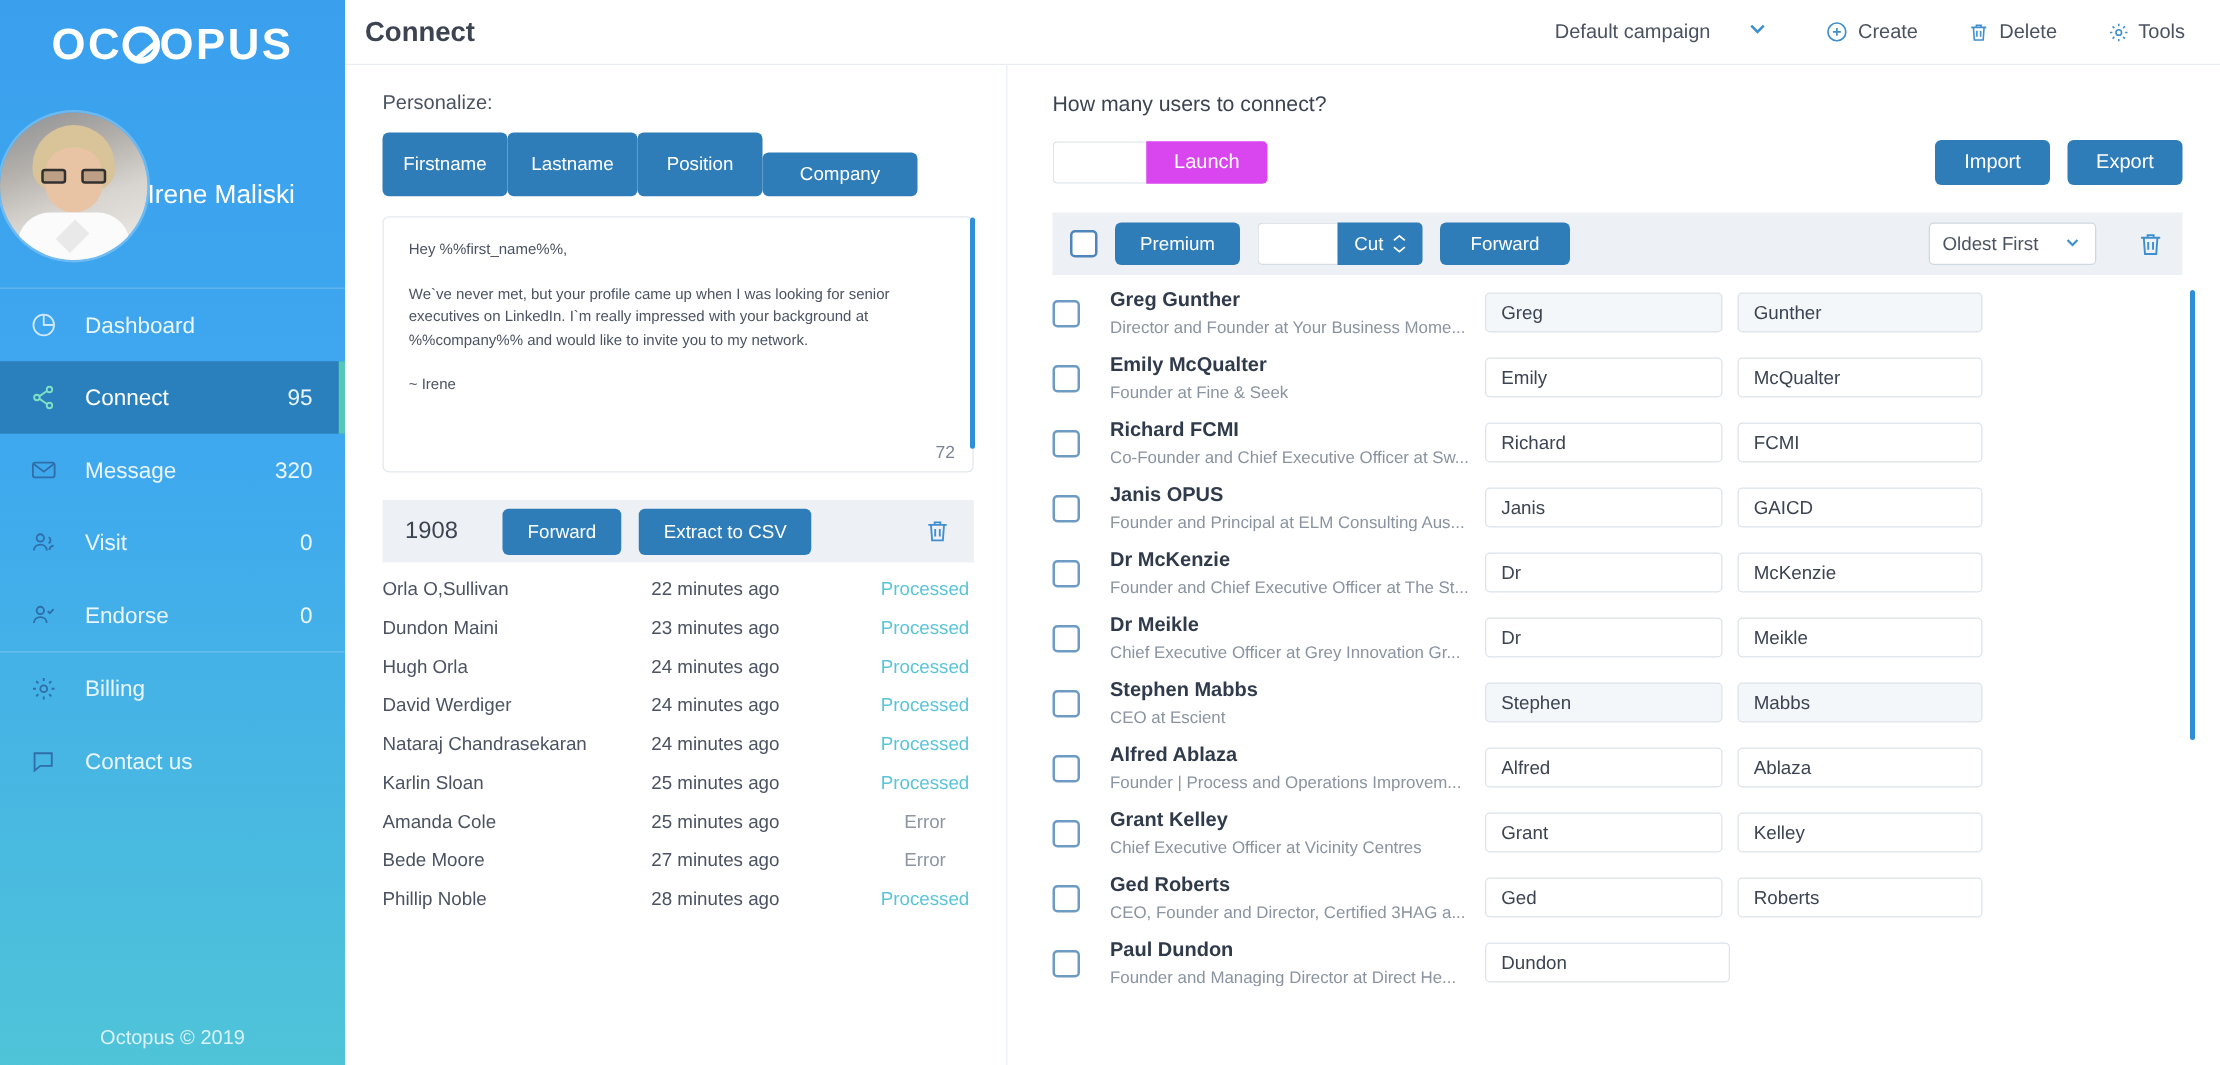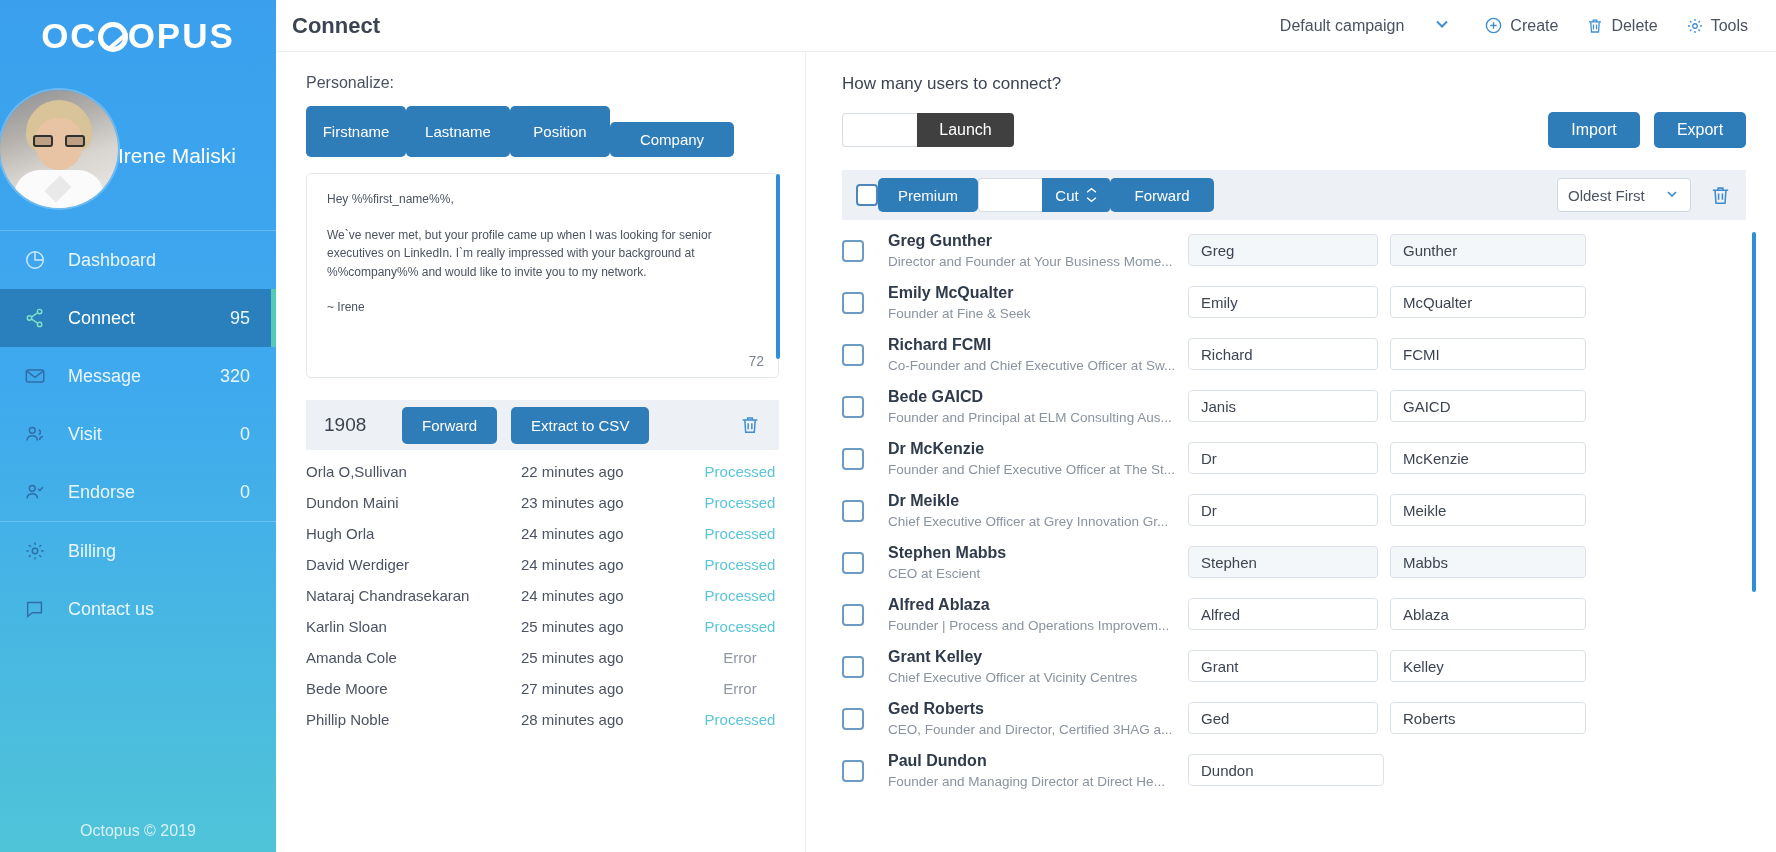--- a/index.html
+++ b/index.html
@@ -68,21 +68,21 @@
     font-size: 16px; color: rgba(255,255,255,.78);
   }
 
   
   .main { flex: 1; height: 852px; display: flex; flex-direction: column; background: #fff; }
   .topbar {
     height: 52px; flex: 0 0 52px; display: flex; align-items: center;
     border-bottom: 1px solid #e9edf2; background: #fff;
   }
   .page-title { font-size: 22px; color: #3c4452; font-weight: 600; padding-left: 16px; }
-  .topbar-right { margin-left: auto; display: flex; align-items: center; padding-right: 14px; gap: 0; }
+  .topbar-right { margin-left: auto; display: flex; align-items: center; padding-right: 14px; gap: 12px; }
   .campaign-sel { display:flex; align-items:center; font-size:16px; color:#4a5261; cursor:pointer; }
   .campaign-sel .chev { margin: 0 18px 0 28px; color:#3e8ed0; }
   .tb-btn { display:flex; align-items:center; gap:7px; font-size:16px; color:#4a5261;
     padding: 0 14px; cursor:pointer; }
   .tb-btn svg { display:block; }
 
   .content { flex: 1; display: flex; min-height: 0; }
 
   
   .left-col { width: 530px; flex: 0 0 530px; border-right: 1px solid #e9edf2; display:flex; flex-direction:column; min-height:0; }
@@ -128,30 +128,30 @@
   .right-col { flex: 1; display:flex; flex-direction:column; min-height:0; position:relative; }
   .rc-head { padding: 22px 30px 0 36px; }
   .rc-question { font-size: 17px; color: #3c4452; }
   .rc-controls { display:flex; align-items:center; margin-top: 18px; }
   .launch-group { display:flex; }
   .launch-input {
     width: 75px; height: 34px; border:1px solid #d7dde4; border-right:none;
     border-radius:4px 0 0 4px; outline:none; font-size:15px; padding: 0 8px;
   }
   .launch-btn {
-    background:#404040; color:#fff; border:none; border-radius:0 4px 4px 0;
+    background:#d946ef; color:#fff; border:none; border-radius:0 4px 4px 0;
     width:97px; height:34px; font-size:16px; cursor:pointer;
   }
   .ie-group { margin-left:auto; display:flex; gap:14px; }
   .ie-btn { background:#2e7cb8; color:#fff; border:none; border-radius:5px;
     width: 92px; height: 36px; font-size:16px; cursor:pointer; }
 
   .filter-bar {
     margin: 22px 30px 0 36px; height: 50px; background:#edf0f4; display:flex;
-    align-items:center; padding: 0 14px; position: relative;
+    align-items:center; padding: 0 14px; gap: 14px; position: relative;
   }
   .cbx {
     width: 22px; height: 22px; border: 2px solid #6e9bc4; border-radius:4px;
     background:#fff; cursor:pointer; flex:0 0 22px;
   }
   .cbx.thin { border-color:#4e86bb; }
   .fb-premium { background:#2e7cb8; color:#fff; border:none; border-radius:5px;
     width: 100px; height: 34px; font-size:15px; cursor:pointer; }
   .cut-group { display:flex; align-items:stretch; height:34px; }
   .cut-input { width: 64px; border:1px solid #d7dde4; border-right:none; border-radius:4px 0 0 4px;
@@ -516,21 +516,21 @@
                 <div class="ttl">Co-Founder and Chief Executive Officer at Sw...</div>
               </div>
               <input class="c-inp first" type="text" value="Richard" style="">
               <input class="c-inp last" type="text" value="FCMI" style="">
             </div>
             <div class="c-row">
               <div class="cbx-cell">
                 <div class="cbx"></div>
               </div>
               <div class="who">
-                <div class="nm">Bede GAICD</div>
+                <div class="nm">Janis OPUS</div>
                 <div class="ttl">Founder and Principal at ELM Consulting Aus...</div>
               </div>
               <input class="c-inp first" type="text" value="Janis" style="">
               <input class="c-inp last" type="text" value="GAICD" style="">
             </div>
             <div class="c-row">
               <div class="cbx-cell">
                 <div class="cbx"></div>
               </div>
               <div class="who">

